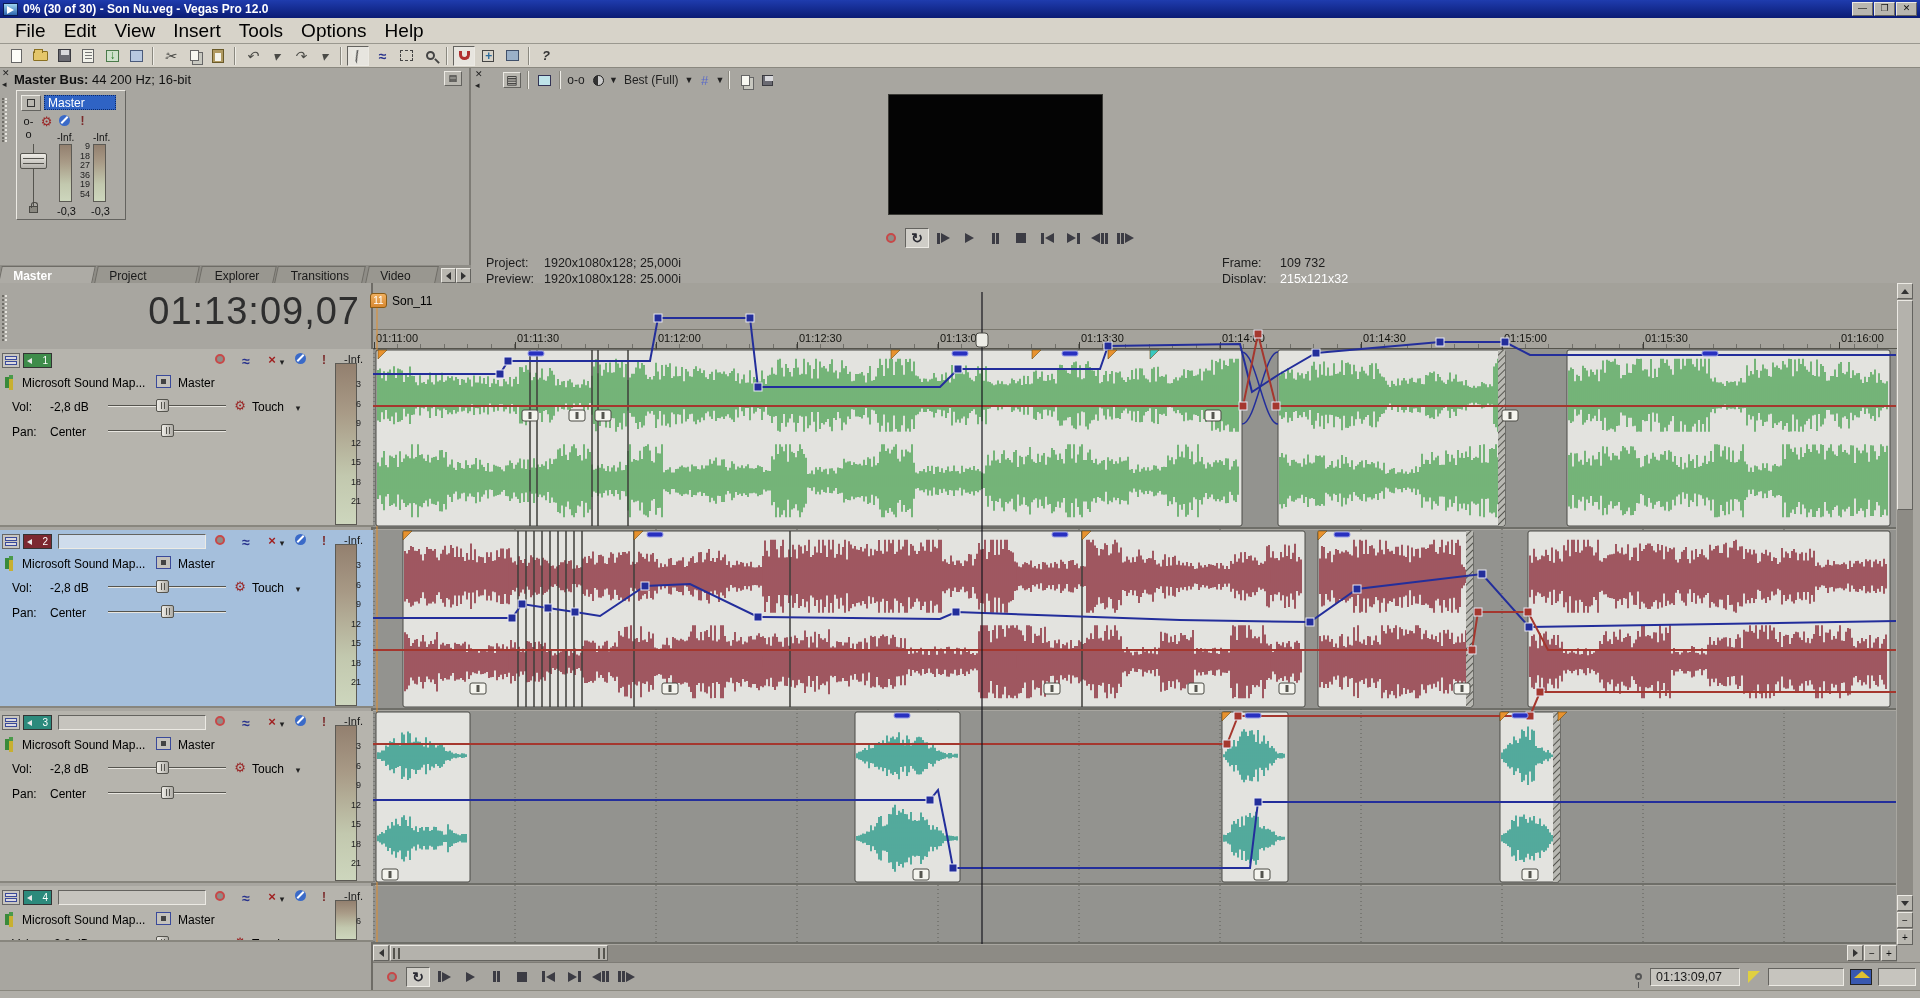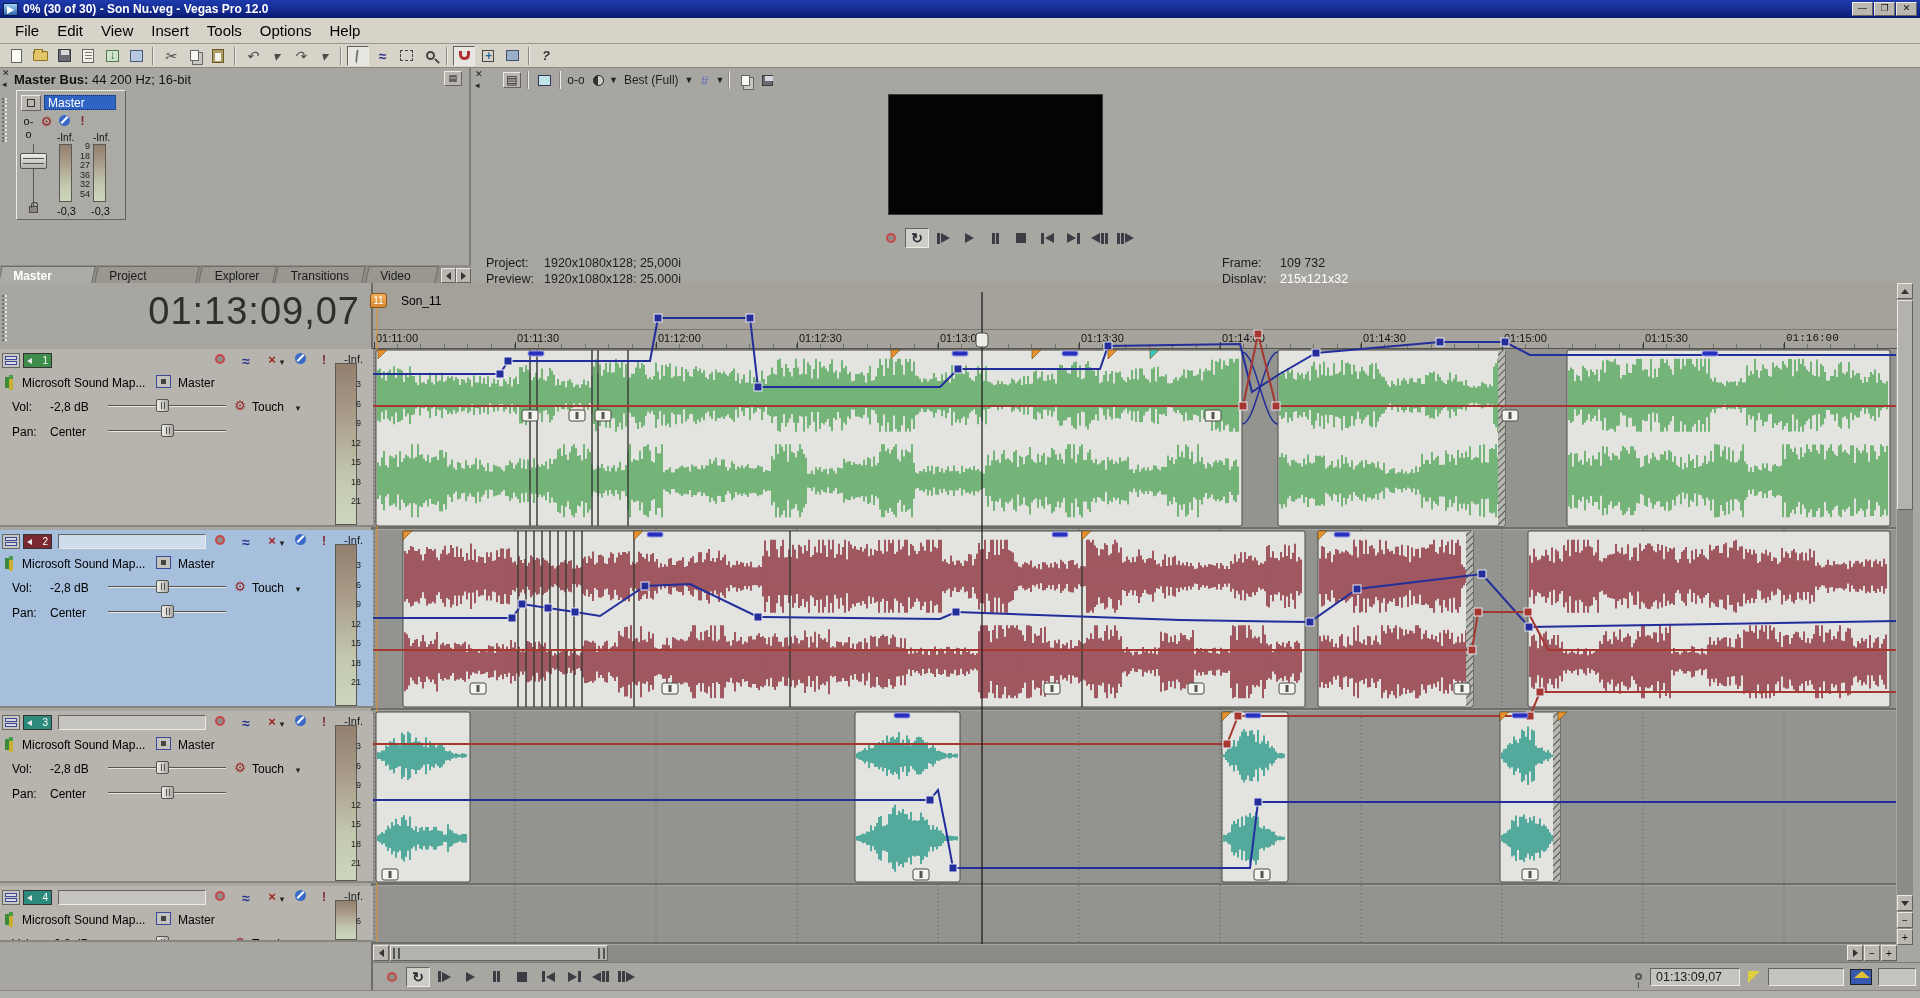--- a/index.html
+++ b/index.html
@@ -10,21 +10,21 @@
 .sunken{background:#c6c4be;border:1px solid;border-color:#64635f #eceae4 #eceae4 #64635f}
 
 #titlebar{left:0;top:0;width:1920px;height:18px;background:linear-gradient(180deg,#1f3cae 0%,#0a1b74 100%);color:#fff;display:flex;align-items:center;padding-left:3px}
 #titlebar .title{font-weight:bold;font-size:12px;margin-left:5px;white-space:nowrap}
 #appicon{width:15px;height:13px;background:linear-gradient(180deg,#9fd4ef,#2c66b0);border:1px solid #0a1b54;position:relative}
 #appicon:before{content:"";position:absolute;left:3px;top:2px;border-left:7px solid #fff;border-top:4px solid transparent;border-bottom:4px solid transparent}
 .winbtn{width:21px;height:14px;background:#b9b7b0;border:1px solid;border-color:#eceae4 #64635f #64635f #eceae4;font-size:9px;line-height:11px;text-align:center;color:#111;margin-left:1px}
 #winbtns{position:absolute;right:3px;top:2px;display:flex}
 
 #menubar{left:0;top:18px;width:1920px;height:26px;background:#d7d3c9;border-bottom:1px solid #9a988f;display:flex;align-items:center;padding-left:6px}
-.menu-item{padding:3px 9px;font-size:15px;color:#000}
+.menu-item{padding:3px 9px;font-size:19px;color:#000}
 #toolbar{left:0;top:44px;width:1920px;height:24px;background:#d7d3c9;border-bottom:1px solid #8a887f;display:flex;align-items:center;padding-left:4px}
 .tb-btn{width:22px;height:20px;margin:0 1px;display:flex;align-items:center;justify-content:center;position:relative}
 .tb-btn.on{background:#e7e5df;border:1px solid;border-color:#64635f #eceae4 #eceae4 #64635f}
 .tb-sep{width:2px;height:18px;margin:0 4px;border-left:1px solid #8a887f;border-right:1px solid #efede7}
 .g{position:relative;display:inline-block;color:#555}
 .g-doc{width:11px;height:14px;background:#fdfdf8;border:1px solid #666}
 .g-folder{width:15px;height:10px;background:#e4c66a;border:1px solid #8a7020;border-radius:1px;position:relative}
 .g-folder:before{content:"";position:absolute;left:0;top:-3px;width:7px;height:3px;background:#e4c66a;border:1px solid #8a7020;border-bottom:none}
 .g-disk{width:13px;height:13px;background:#6a6a72;border:1px solid #3a3a40;position:relative}
 .g-disk:before{content:"";position:absolute;left:2px;top:0;width:8px;height:5px;background:#d8d8dc}
@@ -112,21 +112,21 @@
 .gear{color:#9a2828;font-size:13px;line-height:13px}
 .tmeter{position:absolute;right:12px;width:26px}
 .tmeter .bar{position:absolute;left:0;top:14px;bottom:2px;width:22px}
 
 #marker-lane{left:373px;top:283px;width:1524px;height:47px;background:#a3a19a;border-bottom:1px solid #7a786f}
 #ruler{left:373px;top:330px;width:1524px;height:19px;background:#a5a39c;border-bottom:1px solid #55544c;background-image:repeating-linear-gradient(90deg,transparent 0,transparent 22.5px,#71706a 22.5px,#71706a 23.5px);background-size:100% 5px;background-repeat:no-repeat;background-position:1px 14px}
 .rtick{position:absolute;top:2px;font-size:11px;color:#14140f;white-space:nowrap}
 .rtick:before{content:"";position:absolute;left:-2px;top:10px;width:1px;height:16px;background:#3c3b35}
 #marker-tag{position:absolute;left:370px;top:293px;display:flex;align-items:center}
 .mk-flag{width:17px;height:15px;background:linear-gradient(180deg,#f0b060,#d88830);border:1px solid #8a5a14;border-radius:3px 3px 3px 0;color:#fff;font-size:10px;text-align:center;line-height:14px}
-.mk-label{font-size:12px;color:#000;margin-left:14px}
+.mk-label{font-size:12px;color:#000;margin-left:5px}
 
 .sb{background:#8d8b85}
 .sb-btn{background:#b9b7b0;border:1px solid;border-color:#eceae4 #64635f #64635f #eceae4;display:flex;align-items:center;justify-content:center}
 .sb-thumb{background:#b4b2ac;border:1px solid;border-color:#eceae4 #64635f #64635f #eceae4}
 .arr{width:0;height:0}
 .arr.l{border-right:5px solid #333;border-top:4px solid transparent;border-bottom:4px solid transparent}
 .arr.r{border-left:5px solid #333;border-top:4px solid transparent;border-bottom:4px solid transparent}
 .arr.u{border-bottom:5px solid #333;border-left:4px solid transparent;border-right:4px solid transparent}
 .arr.d{border-top:5px solid #333;border-left:4px solid transparent;border-right:4px solid transparent}
 
@@ -258,21 +258,21 @@
       </div>
       <div class="abs" style="left:40px;top:41px;font-size:10px">-Inf.</div>
       <div class="abs" style="left:76px;top:41px;font-size:10px">-Inf.</div>
       <div class="abs meter-bar" style="left:42px;top:53px;width:13px;height:58px"></div>
       <div class="abs meter-bar" style="left:76px;top:53px;width:13px;height:58px"></div>
       <div id="mb-scale" class="abs" style="left:56px;top:53px;width:19px;height:58px">
           <span class="mlabel" style="right: 2px; top: -3px;">9</span>
           <span class="mlabel" style="right: 2px; top: 6.6px;">18</span>
           <span class="mlabel" style="right: 2px; top: 16.2px;">27</span>
           <span class="mlabel" style="right: 2px; top: 25.8px;">36</span>
-          <span class="mlabel" style="right: 2px; top: 35.4px;">32</span>
+          <span class="mlabel" style="right: 2px; top: 35.4px;">19</span>
           <span class="mlabel" style="right: 2px; top: 45px;">54</span>
         </div>
       <div class="abs" style="left:16px;top:53px;width:1px;height:62px;background:#55544e"></div>
       <div class="abs fader-handle" style="left:3px;top:62px;width:27px;height:16px"></div>
       <div class="abs lock" style="left:12px;top:115px"></div>
       <div class="abs" style="left:40px;top:114px;font-size:11px">-0,3</div>
       <div class="abs" style="left:74px;top:114px;font-size:11px">-0,3</div>
     </div>
   </div>
 
@@ -570,21 +570,21 @@
       <span class="rtick" style="left: 3px;">01:11:00</span>
       <span class="rtick" style="left: 144px;">01:11:30</span>
       <span class="rtick" style="left: 285px;">01:12:00</span>
       <span class="rtick" style="left: 426px;">01:12:30</span>
       <span class="rtick" style="left: 567px;">01:13:00</span>
       <span class="rtick" style="left: 708px;">01:13:30</span>
       <span class="rtick" style="left: 849px;">01:14:00</span>
       <span class="rtick" style="left: 990px;">01:14:30</span>
       <span class="rtick" style="left: 1131px;">01:15:00</span>
       <span class="rtick" style="left: 1272px;">01:15:30</span>
-      <span class="rtick" style="left: 1413px; font-family: Liberation Mono, monospace;">01:16:00</span>
+      <span class="rtick" style="left: 1468px;">01:16:00</span>
     </div>
 
   <svg id="tl" class="abs" style="left:0;top:0;pointer-events:none" width="1920" height="998">
       <defs>
         <pattern id="ht" width="5" height="5" patternUnits="userSpaceOnUse" patternTransform="rotate(45)">
           <rect width="5" height="5" fill="#b8b8b2"></rect>
           <line x1="0" y1="0" x2="0" y2="5" stroke="#55554f" stroke-width="2"></line>
         </pattern>
       </defs>
       <rect x="373" y="349" width="1523" height="178" fill="#93938f"></rect>

